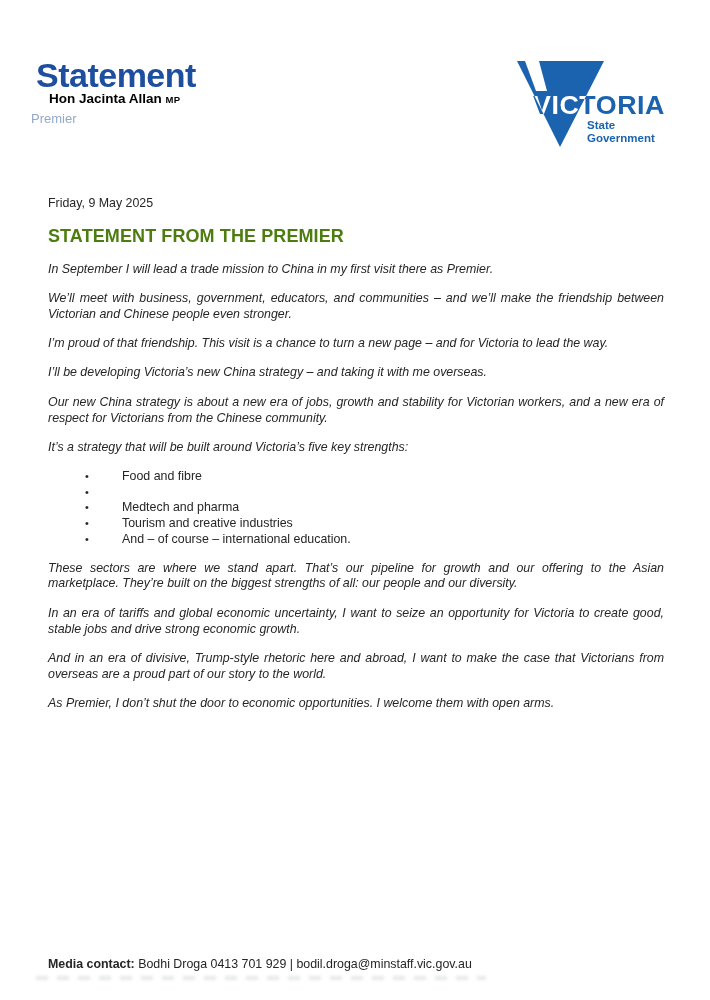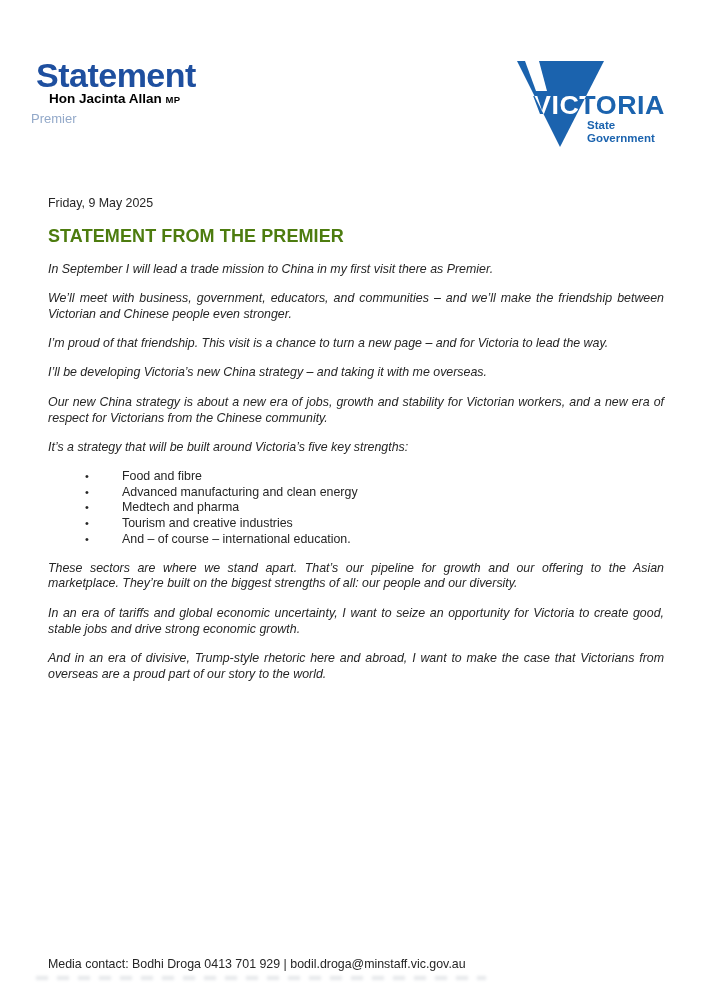--- a/index.html
+++ b/index.html
@@ -49,21 +49,21 @@
   }
   ul.key-strengths .bullet-glyph{
     width:37px;text-align:left;padding-left:37px;flex:0 0 auto;
     font-size:11px;
   }
   
   .footer{
     position:absolute;left:48px;top:956px;width:616px;
     font-size:12.4px;line-height:16px;
   }
-  .footer .footer-label{font-weight:400;}
+  .footer .footer-label{font-weight:700;}
   
   .scan-artifact{
     position:absolute;left:36px;top:976px;width:450px;height:4px;
     background:repeating-linear-gradient(90deg,
       rgba(110,120,135,.38) 0 12px, rgba(110,120,135,0) 12px 21px);
     filter:blur(1.4px);opacity:.45;
   }
 </style>
 </head>
 <body>
@@ -103,38 +103,38 @@
     <p class="body-para">Our new China strategy is about a new era of jobs, growth and stability for Victorian workers, and a new era of respect for Victorians from the Chinese community.</p>
     <p class="body-para">It’s a strategy that will be built around Victoria’s five key strengths:</p>
 
     <ul class="key-strengths">
       <li>
           <span class="bullet-glyph">•</span>
           <span>Food and fibre</span>
         </li>
       <li>
           <span class="bullet-glyph">•</span>
-          <span>Advanced manufacturing and clean energy</span>
         </li>
       <li>
           <span class="bullet-glyph">•</span>
           <span>Medtech and pharma</span>
         </li>
       <li>
           <span class="bullet-glyph">•</span>
           <span>Tourism and creative industries</span>
         </li>
       <li>
           <span class="bullet-glyph">•</span>
           <span>And – of course – international education.</span>
         </li>
     </ul>
 
     <p class="body-para">These sectors are where we stand apart. That’s our pipeline for growth and our offering to the Asian marketplace. They’re built on the biggest strengths of all: our people and our diversity.</p>
     <p class="body-para">In an era of tariffs and global economic uncertainty, I want to seize an opportunity for Victoria to create good, stable jobs and drive strong economic growth.</p>
     <p class="body-para">And in an era of divisive, Trump-style rhetoric here and abroad, I want to make the case that Victorians from overseas are a proud part of our story to the world.</p>
+    <p class="body-para">As Premier, I don’t shut the door to economic opportunities. I welcome them with open arms.</p>
   </div>
 
   <div class="footer"><span class="footer-label">Media contact:</span><span> Bodhi Droga 0413 701 929 | bodil.droga@minstaff.vic.gov.au</span></div>
 
   <div class="scan-artifact"></div>
 
 </div>
 
 </body></html>

